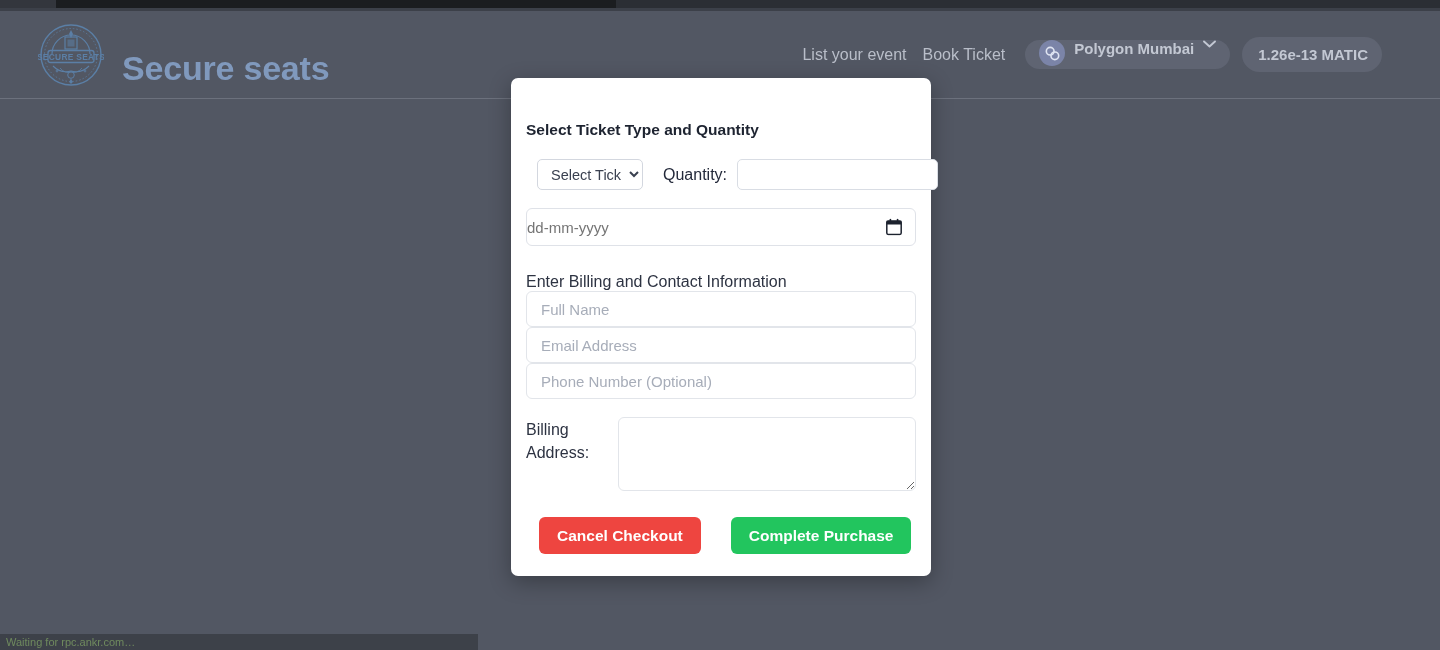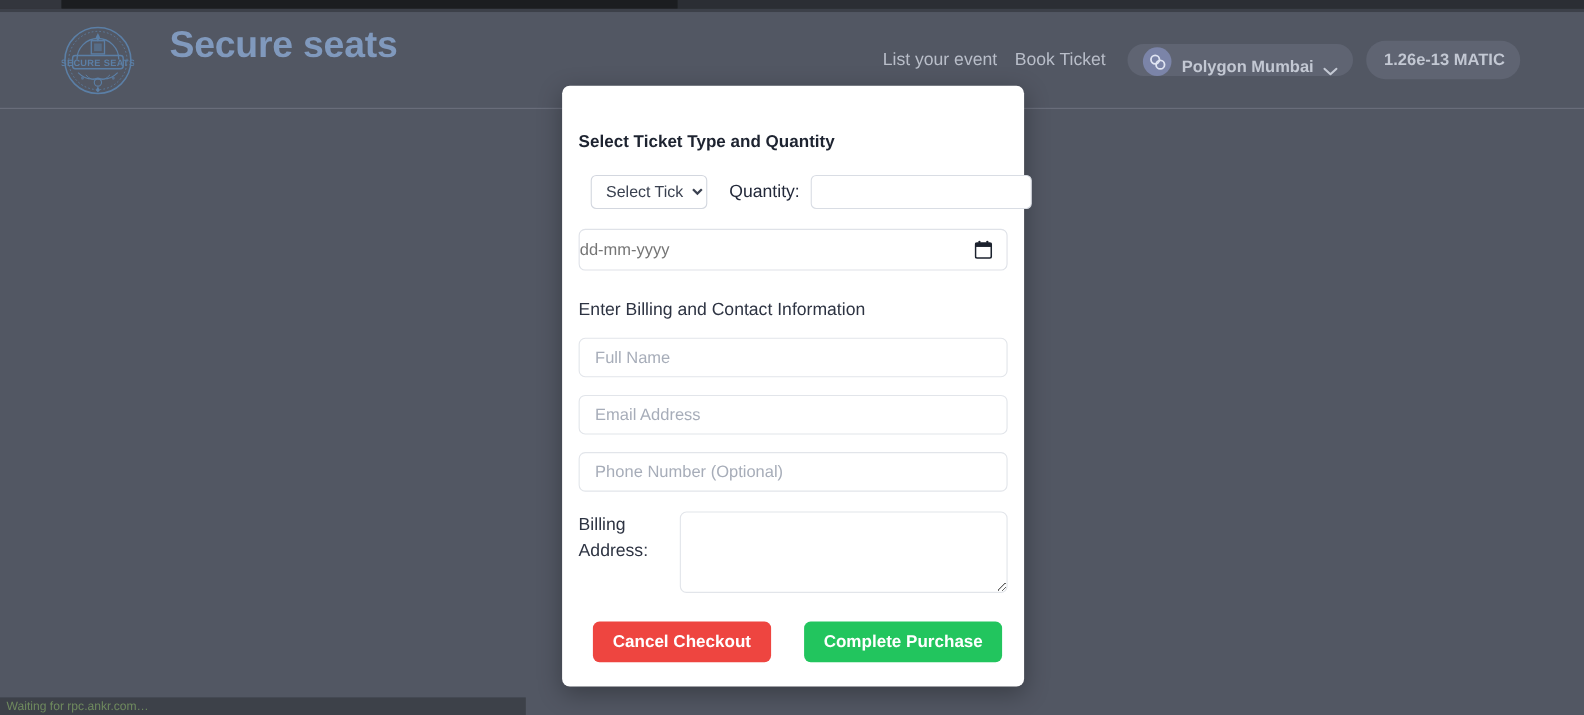--- a/index.html
+++ b/index.html
@@ -29,23 +29,22 @@
 
   
   .app-header {
     position: absolute; top: 11px; left: 0;
     width: 1440px; height: 88px;
     background: #525763;
     border-bottom: 1px solid #6c717d;
     display: flex; align-items: center;
   }
   .brand {
-    display: flex; align-items: flex-start;
-    margin-left: 56px;
-    gap: 14px;
+    display: flex; align-items: flex-end;
+    margin-left: 38px;
   }
   .brand-logo { width: 66px; height: 66px; flex: none; }
   .brand-name {
     margin-left: 18px;
     font-size: 34px;
     font-weight: bold;
     color: #8099bd;
     letter-spacing: -0.2px;
   }
   .nav-right {
@@ -55,21 +54,21 @@
     gap: 0;
   }
   .nav-link {
     font-size: 16px;
     color: #b9bec9;
     padding: 0 8px;
     cursor: pointer;
     white-space: nowrap;
   }
   .chip {
-    display: flex; align-items: flex-end;
+    display: flex; align-items: flex-start;
     background: #5f6472;
     border-radius: 22px;
     height: 29px;
     padding: 0 14px;
     margin-left: 12px;
     color: #c3c8d3;
     font-size: 15px;
     font-weight: bold;
     white-space: nowrap;
   }
@@ -197,21 +196,21 @@
   }
   .billing-head {
     font-size: 16px;
     color: #2d3342;
     margin-top: 27px;
   }
   input.text-field {
     display: block;
     width: 100%;
     height: 36px;
-    margin-top: 16px;
+    margin-top: 0;
     border: 1px solid #e2e5ea;
     border-radius: 6px;
     background: #fff;
     font-size: 15px;
     padding: 0 14px;
     color: #0f766e;
     font-family: "Liberation Sans", sans-serif;
   }
   input.text-field::placeholder,
   input.qty-input::placeholder { color: #a7adb9; }

